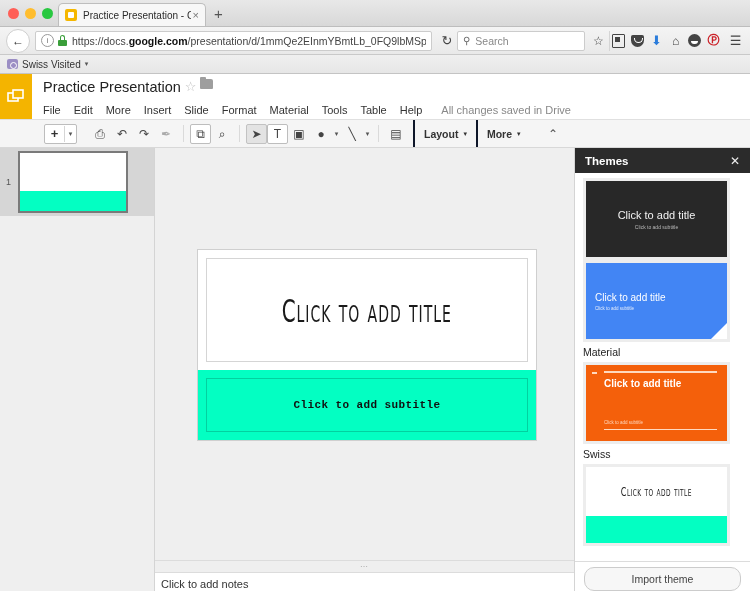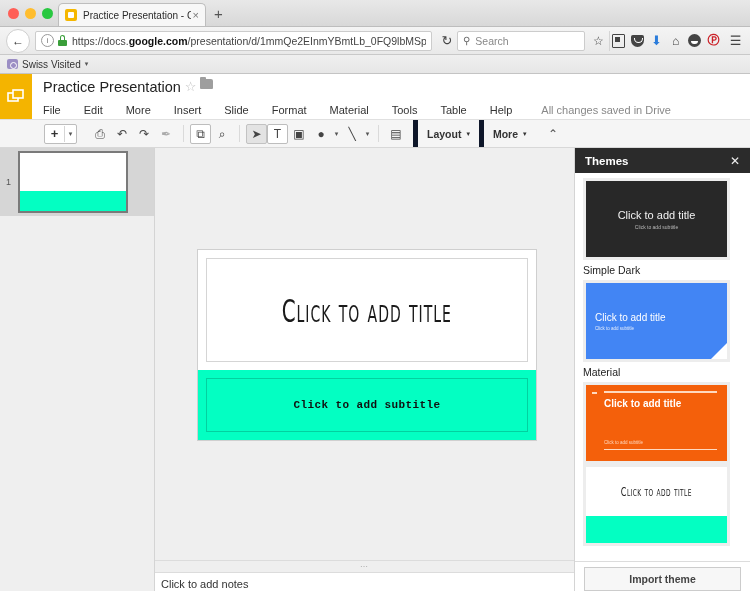--- a/index.html
+++ b/index.html
@@ -97,21 +97,21 @@
     width:32px;height:45px;background:#f4b400;display:flex;align-items:center;
     justify-content:center;flex:0 0 auto;
   }
   .gs-logo svg{display:block;}
   .gs-head-main{flex:1;padding:5px 0 0 11px;position:relative;}
   .doc-title-row{display:flex;gap:4px;height:19px;}
   .doc-title{font-size:14.5px;color:#222;font-weight:normal;}
   .star-ic{font-size:13px;color:#c0c0c0;}
   .folder-ic{width:13px;height:10px;background:#9e9e9e;border-radius:1px 2px 1px 1px;position:relative;}
   .folder-ic:before{content:"";position:absolute;top:-2.5px;left:0;width:6px;height:3px;background:#9e9e9e;border-radius:1px 1px 0 0;}
-  .menu-row{display:flex;align-items:center;gap:23px;margin-top:4px;font-size:11px;color:#333;height:16px;}
+  .menu-row{display:flex;align-items:center;gap:13px;margin-top:4px;font-size:11px;color:#333;height:16px;}
   .menu-row .saved{color:#888;margin-left:6px;font-size:11px;}
   .gs-head-right{
     position:absolute;right:0;top:0;height:45px;display:flex;align-items:center;
     gap:7px;padding-right:9px;
   }
   .btn{
     height:21px;border:1px solid #ccc;border-radius:2px;background:#f8f8f8;
     font-size:10.5px;color:#444;font-weight:bold;display:flex;align-items:center;
     padding:0 9px;box-sizing:border-box;
   }
@@ -131,21 +131,21 @@
     padding-left:38px;position:relative;
   }
   .tb-group{display:flex;align-items:center;height:27px;padding:0 6px;}
   .tb-sep{width:1px;height:17px;background:#dadada;}
   .tb-ic{width:22px;height:20px;display:flex;align-items:center;justify-content:center;
     font-size:12px;color:#444;}
   .tb-ic.boxed{border:1px solid #bdbdbd;background:#fff;border-radius:2px;width:19px;height:18px;}
   .tb-ic.active{background:#e3e3e3;border:1px solid #c2c2c2;border-radius:2px;width:19px;height:18px;}
   .tb-mini{font-size:7px;color:#555;width:9px;text-align:center;}
   .tb-txt{font-size:10.5px;color:#333;font-weight:bold;padding:0 9px;height:27px;
-    display:flex;align-items:center;border-left:5px solid #0f172a;}
+    display:flex;align-items:center;border-left:2px solid #0f172a;}
   .tb-txt.first{border-left:1px solid #e2e2e2;}
   .tb-collapse{position:absolute;right:0;width:44px;height:27px;display:flex;
     align-items:center;justify-content:center;font-size:12px;color:#555;}
   .plusbtn{border:1px solid #bdbdbd;background:#fff;border-radius:2px;height:18px;
     display:flex;align-items:center;}
   .plusbtn .p{width:19px;text-align:center;font-size:13px;color:#333;font-weight:bold;line-height:16px;}
   .plusbtn .c{width:11px;text-align:center;font-size:7px;color:#555;border-left:1px solid #d5d5d5;line-height:16px;}
 
   
   .work{position:relative;height:448px;display:flex;}
@@ -232,22 +232,22 @@
     font-family:"Liberation Sans Narrow","DejaVu Sans Condensed","Liberation Sans",sans-serif;
     font-size:11px;font-variant:small-caps;letter-spacing:0.5px;color:#1a1a1a;
     transform:scaleX(0.82) scaleY(1.15);white-space:nowrap;
   }
   .tt-swiss .bot{height:27px;display:flex;align-items:center;justify-content:center;}
   .themes-foot{
     flex:0 0 auto;height:34px;border-top:1px solid #dcdcdc;display:flex;align-items:center;
     justify-content:center;background:#fff;
   }
   .import-btn{
-    width:155px;height:22px;border:1px solid #ccc;background:#f7f7f7;border-radius:0;
-    font-size:10.5px;font-weight:bold;color:#444;display:flex;align-items:center;justify-content:center;
+    width:155px;height:22px;border:1px solid #ccc;background:#f7f7f7;border-radius:10px;
+    font-size:10.5px;font-weight:normal;color:#444;display:flex;align-items:center;justify-content:center;
   }
 </style>
 </head>
 <body>
 
 <div class="app">
 
   <div class="titlebar">
     <div class="traffic">
       <div class="dot red"></div>
@@ -413,21 +413,20 @@
         </div>
         <div class="themes-list">
 
           <div class="theme-thumb">
             <div class="tt-inner tt-dark">
               <div class="t">Click to add title</div>
               <div class="s">Click to add subtitle</div>
             </div>
           </div>
 
-          <div class="theme-label">Simple Dark</div>
           <div class="theme-thumb">
             <div class="tt-inner tt-blue">
               <div class="t">Click to add title</div>
               <div class="s">Click to add subtitle</div>
               <div class="tt-fold"></div>
             </div>
           </div>
 
           <div class="theme-label">Material</div>
           <div class="theme-thumb">
@@ -435,20 +434,21 @@
               <div class="dash"></div>
               <div class="rule" style="margin-left:8px;"></div>
               <div class="t">Click to add title</div>
               <div class="bottomwrap">
                 <div class="s">Click to add subtitle</div>
                 <div class="rule"></div>
               </div>
             </div>
           </div>
 
+          <div class="theme-label">Swiss</div>
           <div class="theme-thumb">
             <div class="tt-inner tt-swiss">
               <div class="top">
                 <span class="t">Click to add title</span>
               </div>
               <div class="bot" id="swiss-bot" style="background: rgb(3, 255, 194);">
                 
               </div>
             </div>
           </div>

